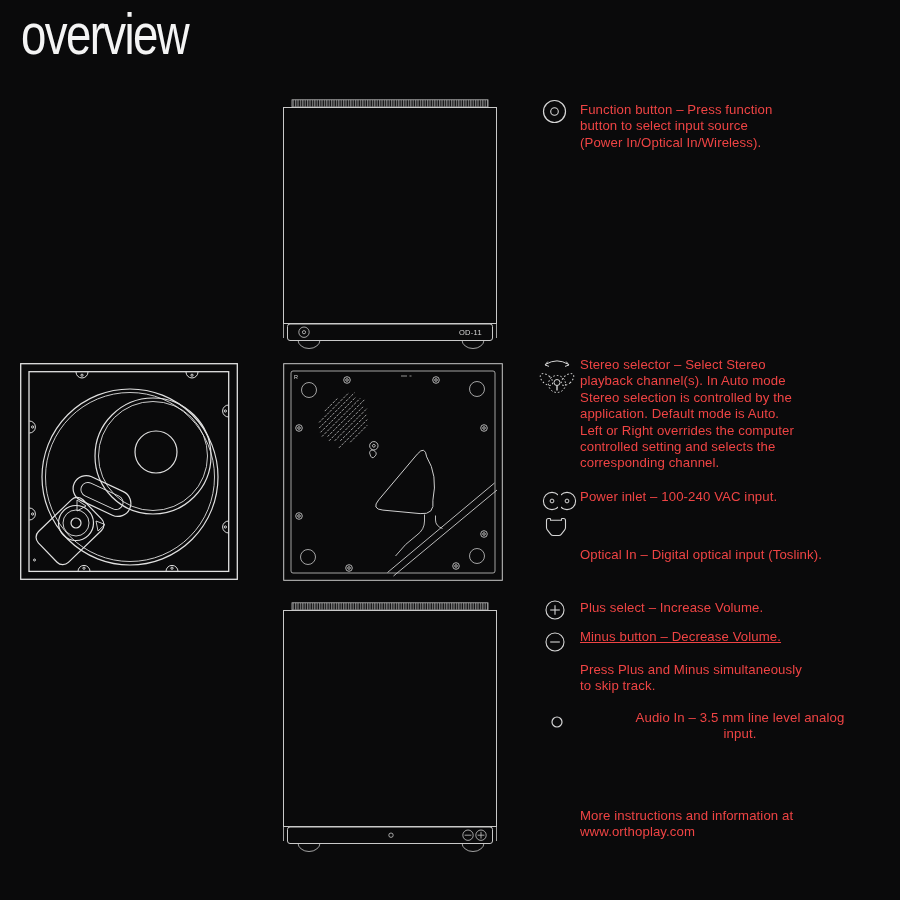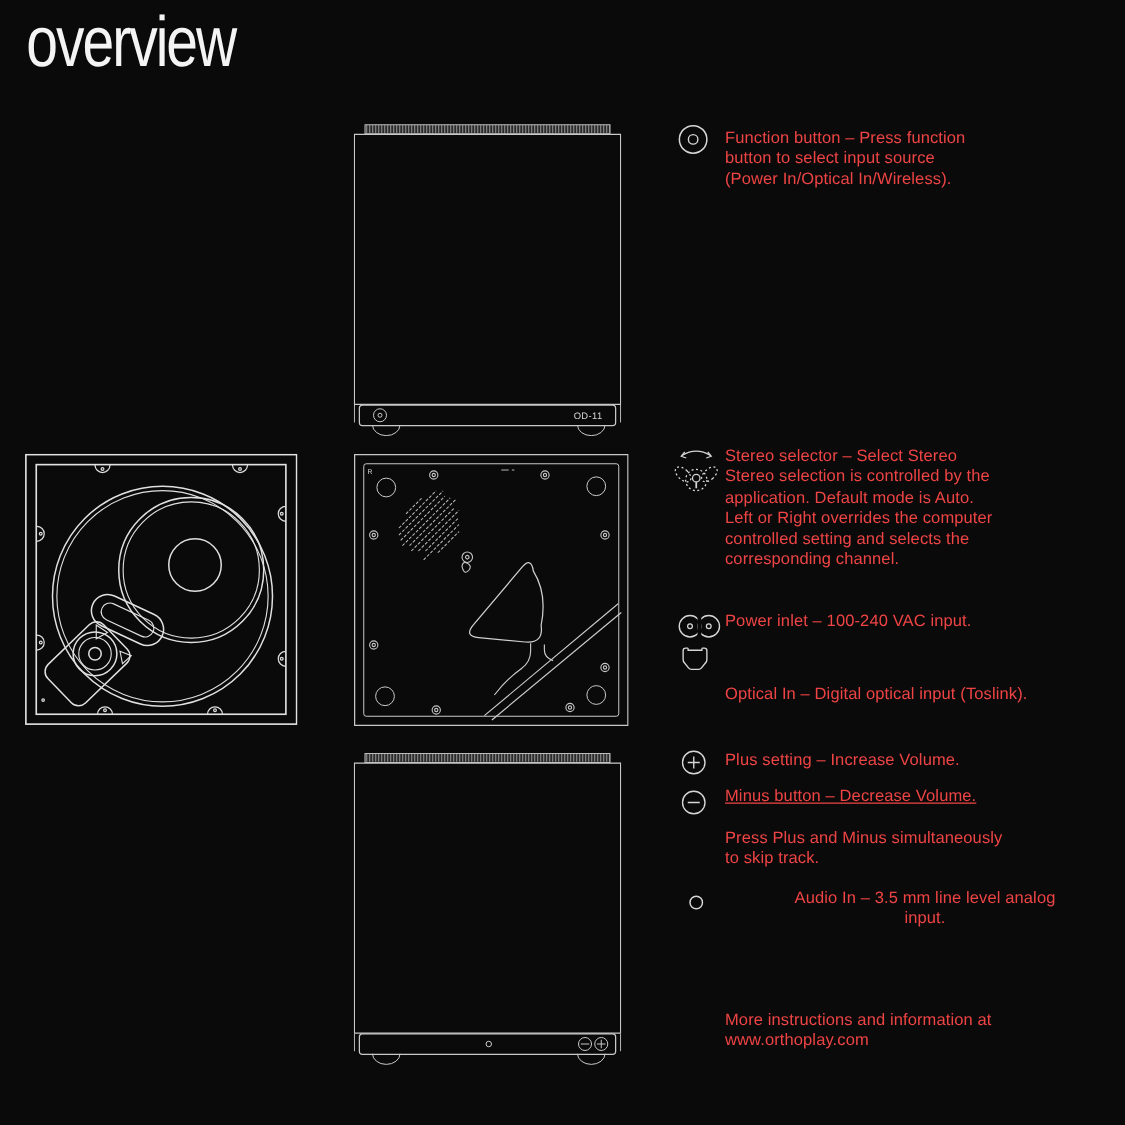--- a/index.html
+++ b/index.html
@@ -238,20 +238,21 @@
         <circle cx="20" cy="27" r="8.5"></circle>
         <ellipse cx="9.5" cy="22.5" rx="4.2" ry="7.5" transform="rotate(-48 9.5 22.5)"></ellipse>
         <ellipse cx="30.5" cy="22.5" rx="4.2" ry="7.5" transform="rotate(48 30.5 22.5)"></ellipse>
       </g>
       <circle cx="20" cy="25.5" r="3" stroke-width="1"></circle>
       <line x1="20" y1="28.5" x2="20" y2="33.5" stroke-width="1.4"></line>
     </svg>
   </div>
   <div class="ann-text" style="top:357px;">
     <div>Stereo selector – Select Stereo</div>
+    <div>playback channel(s). In Auto mode</div>
     <div>Stereo selection is controlled by the</div>
     <div>application. Default mode is Auto.</div>
     <div>Left or Right overrides the computer</div>
     <div>controlled setting and selects the</div>
     <div>corresponding channel.</div>
   </div>
 
   <div class="ann-icon" style="left:540px;top:489px;">
     <svg width="40" height="25" viewBox="0 0 40 25">
       <circle cx="12" cy="12" r="8.6" fill="none" stroke="#d6d6d6" stroke-width="1.1"></circle>
@@ -276,21 +277,21 @@
   </div>
 
   <div class="ann-icon" style="left:545px;top:600px;">
     <svg width="20" height="20" viewBox="0 0 20 20" fill="none" stroke="#d6d6d6" stroke-width="1.1">
       <circle cx="10" cy="10" r="9"></circle>
       <line x1="5.2" y1="10" x2="14.8" y2="10"></line>
       <line x1="10" y1="5.2" x2="10" y2="14.8"></line>
     </svg>
   </div>
   <div class="ann-text" style="top:600px;">
-    <div>Plus setting – Increase Volume.</div>
+    <div>Plus select – Increase Volume.</div>
   </div>
 
   <div class="ann-icon" style="left:545px;top:632px;">
     <svg width="20" height="20" viewBox="0 0 20 20" fill="none" stroke="#d6d6d6" stroke-width="1.1">
       <circle cx="10" cy="10" r="9"></circle>
       <line x1="5.2" y1="10" x2="14.8" y2="10"></line>
     </svg>
   </div>
   <div class="ann-text" style="top:629px;text-decoration:underline;">
     <div>Minus button – Decrease Volume.</div>

